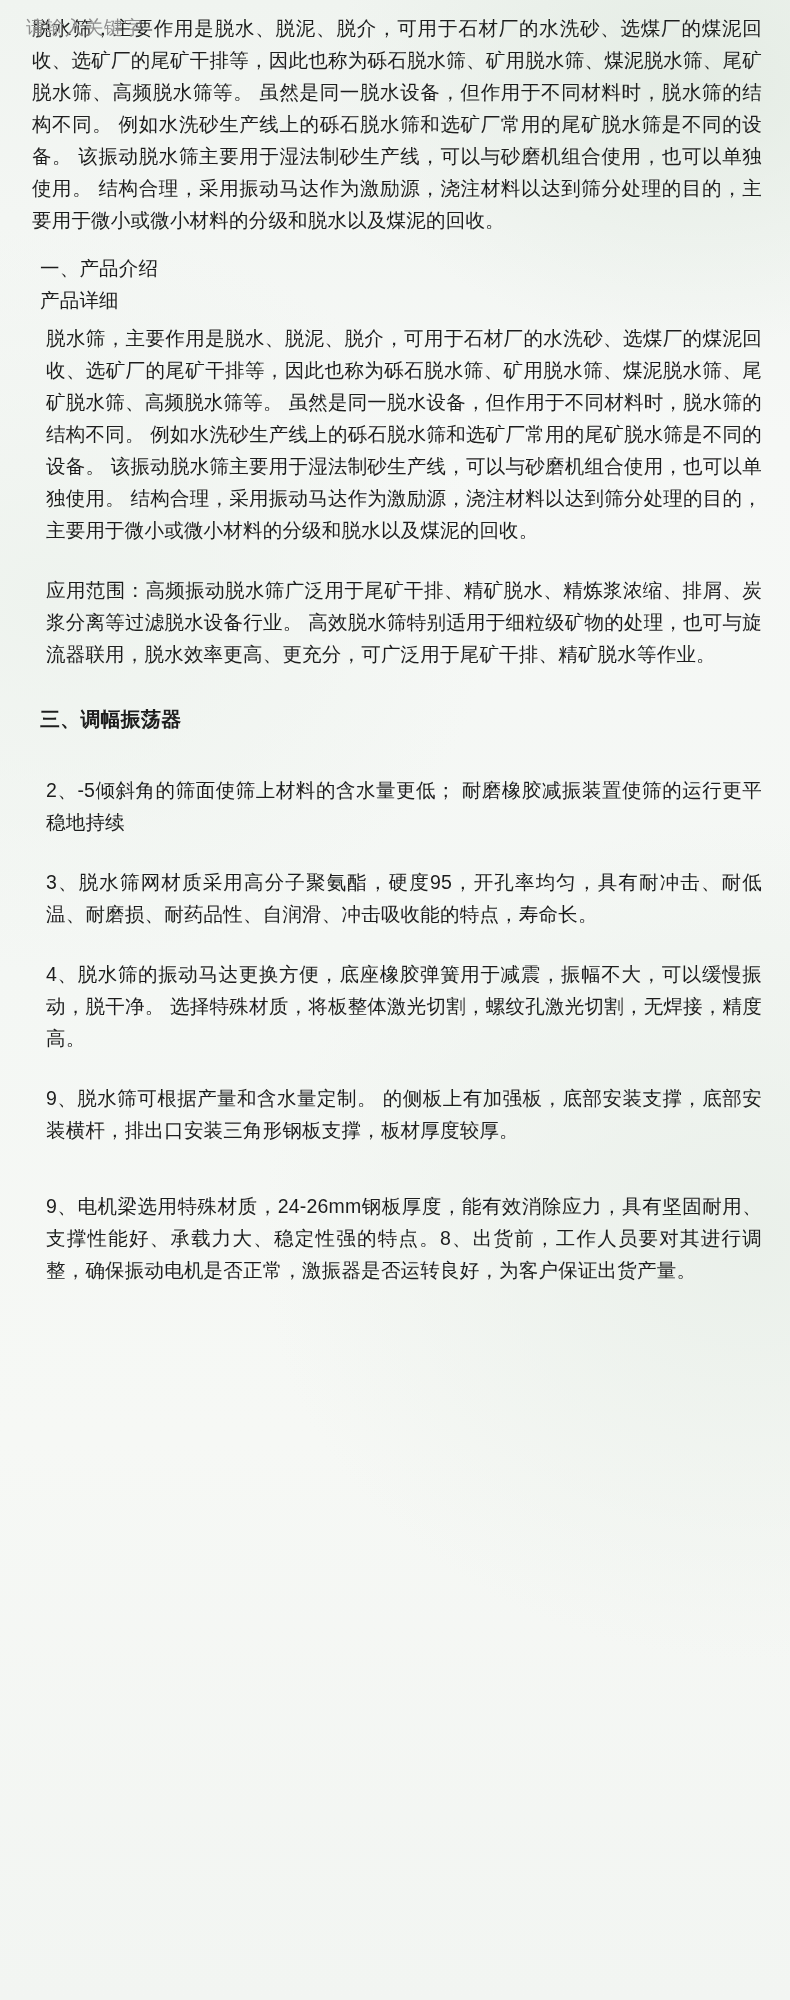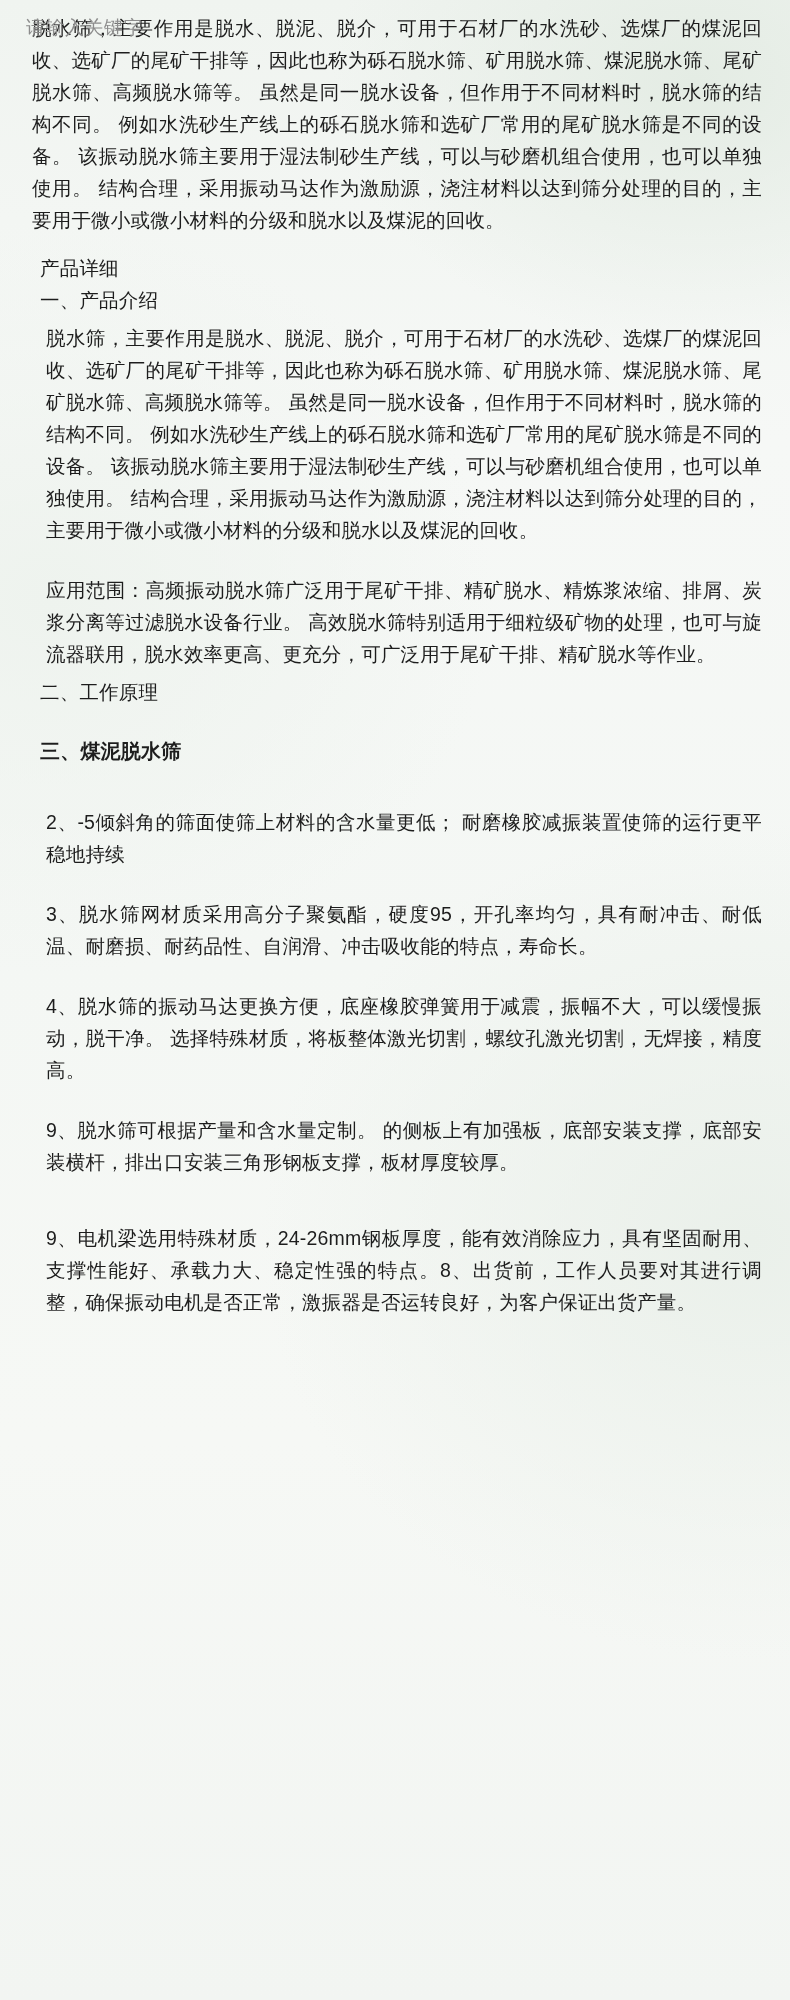--- a/index.html
+++ b/index.html
@@ -82,33 +82,32 @@
 <div class="page">
 
   <div class="placeholder-row">
     <span class="placeholder-text">请输入关键字</span>
   </div>
 
   <p class="intro">脱水筛，主要作用是脱水、脱泥、脱介，可用于石材厂的水洗砂、选煤厂的煤泥回收、选矿厂的尾矿干排等，因此也称为砾石脱水筛、矿用脱水筛、煤泥脱水筛、尾矿脱水筛、高频脱水筛等。 虽然是同一脱水设备，但作用于不同材料时，脱水筛的结构不同。 例如水洗砂生产线上的砾石脱水筛和选矿厂常用的尾矿脱水筛是不同的设备。 该振动脱水筛主要用于湿法制砂生产线，可以与砂磨机组合使用，也可以单独使用。 结构合理，采用振动马达作为激励源，浇注材料以达到筛分处理的目的，主要用于微小或微小材料的分级和脱水以及煤泥的回收。</p>
 
   <div class="spacer-sm"></div>
 
+  <p class="heading indent">一、产品介绍</p>
   <p class="heading indent">产品详细</p>
-  <p class="heading indent">一、产品介绍</p>
   <p class="body-block">脱水筛，主要作用是脱水、脱泥、脱介，可用于石材厂的水洗砂、选煤厂的煤泥回收、选矿厂的尾矿干排等，因此也称为砾石脱水筛、矿用脱水筛、煤泥脱水筛、尾矿脱水筛、高频脱水筛等。 虽然是同一脱水设备，但作用于不同材料时，脱水筛的结构不同。 例如水洗砂生产线上的砾石脱水筛和选矿厂常用的尾矿脱水筛是不同的设备。 该振动脱水筛主要用于湿法制砂生产线，可以与砂磨机组合使用，也可以单独使用。 结构合理，采用振动马达作为激励源，浇注材料以达到筛分处理的目的，主要用于微小或微小材料的分级和脱水以及煤泥的回收。</p>
 
   <div class="spacer-md"></div>
 
   <p class="body-block">应用范围：高频振动脱水筛广泛用于尾矿干排、精矿脱水、精炼浆浓缩、排屑、炭浆分离等过滤脱水设备行业。 高效脱水筛特别适用于细粒级矿物的处理，也可与旋流器联用，脱水效率更高、更充分，可广泛用于尾矿干排、精矿脱水等作业。</p>
 
-  <p class="heading indent">二、工作原理</p>
 
   <div class="spacer-lg"></div>
 
-  <p class="heading heading-bold indent">三、煤泥脱水筛</p>
+  <p class="heading heading-bold indent">三、调幅振荡器</p>
 
   <div class="spacer-md"></div>
 
   <div class="spacer-md"></div>
   <p class="list-item">2、-5倾斜角的筛面使筛上材料的含水量更低； 耐磨橡胶减振装置使筛的运行更平稳地持续</p>
   <div class="spacer-md"></div>
   <p class="list-item">3、脱水筛网材质采用高分子聚氨酯，硬度95，开孔率均匀，具有耐冲击、耐低温、耐磨损、耐药品性、自润滑、冲击吸收能的特点，寿命长。</p>
   <div class="spacer-md"></div>
   <p class="list-item">4、脱水筛的振动马达更换方便，底座橡胶弹簧用于减震，振幅不大，可以缓慢振动，脱干净。 选择特殊材质，将板整体激光切割，螺纹孔激光切割，无焊接，精度高。</p>
   <div class="spacer-md"></div>

